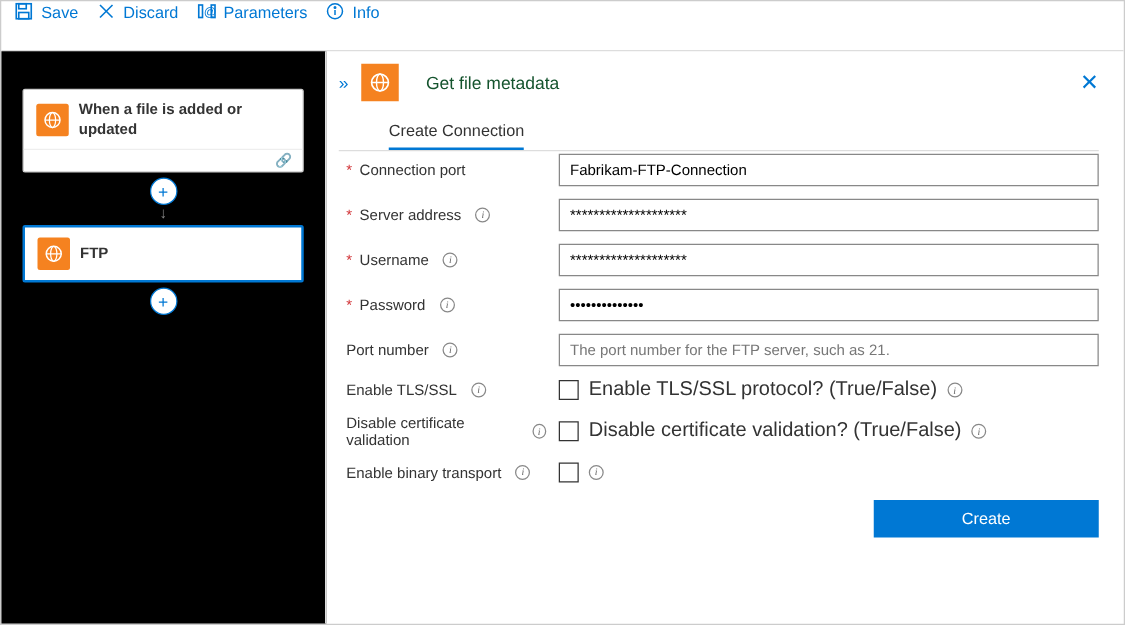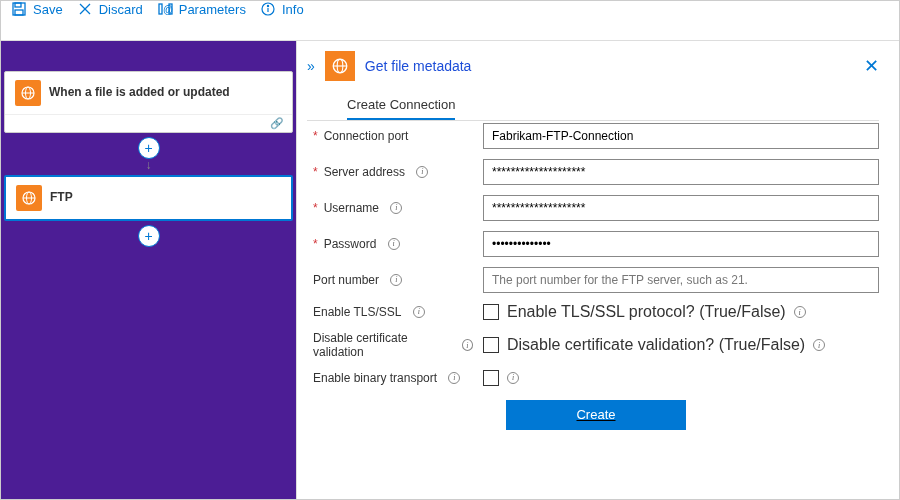--- a/index.html
+++ b/index.html
@@ -1,52 +1,52 @@
 <!DOCTYPE html>
 <html><head>
 <meta charset="utf-8">
 <style>
 * { box-sizing: border-box; margin: 0; padding: 0; font-family: "Segoe UI", Arial, sans-serif; }
 body { width: 900px; height: 500px; background: #fff; overflow: hidden; border: 1px solid #ccc; }
 .toolbar { height: 40px; border-bottom: 1px solid #ddd; display: flex; align-items: flex-start; padding: 0 10px; gap: 14px; }
 .tb-btn { display: flex; align-items: center; gap: 6px; color: #0078d4; font-size: 13px; cursor: pointer; }
 .tb-btn svg { width: 16px; height: 16px; }
 .main { display: flex; height: calc(100% - 40px); }
-.canvas { width: 296px; background: #4c1d95; border-right: 1px solid #ddd; padding: 30px 3px; position: relative; }
+.canvas { width: 260px; background: #000000; border-right: 1px solid #ddd; padding: 30px 17px; position: relative; }
 .node { background: #fff; border: 1px solid #ccc; border-radius: 2px; margin-bottom: 0; position: relative; }
 .node-header { display: flex; align-items: center; padding: 8px 10px; gap: 8px; }
 .node-icon { width: 26px; height: 26px; background: #F58220; border-radius: 2px; display: flex; align-items: center; justify-content: center; color: #fff; flex-shrink: 0; }
 .node-icon svg { width: 16px; height: 16px; }
 .node-title { font-size: 12px; font-weight: 600; line-height: 1.3; color: #333; }
 .node-footer { height: 18px; border-top: 1px solid #eee; display: flex; justify-content: flex-end; padding-right: 8px; align-items: center; }
 .link-icon { color: #888; font-size: 11px; }
 .connector { display: flex; flex-direction: column; align-items: center; margin: 4px 0; }
 .plus-circle { width: 22px; height: 22px; border: 1px solid #0078d4; border-radius: 50%; background: #fff; color: #0078d4; display: flex; align-items: center; justify-content: center; font-size: 14px; cursor: pointer; }
 .arrow-down { color: #888; font-size: 12px; line-height: 1; }
 .node-selected { border: 2px solid #0078d4; }
 .panel { flex: 1; padding: 10px 20px 10px 10px; position: relative; overflow: auto; }
 .panel-header { display: flex; align-items: center; gap: 10px; margin-bottom: 10px; }
 .collapse-arrow { color: #0078d4; font-size: 14px; cursor: pointer; }
 .panel-icon { width: 30px; height: 30px; background: #F58220; display: flex; align-items: center; justify-content: center; color: #fff; }
-.panel-title { font-size: 14px; color: #1d4ed8; }
+.panel-title { font-size: 14px; color: #14532d; margin-left: 12px; }
 .close-x { margin-left: auto; color: #0078d4; font-size: 18px; cursor: pointer; font-weight: 300; }
 .tabs { border-bottom: 1px solid #ddd; padding-left: 40px; margin-bottom: 2px; }
 .tab { display: inline-block; padding: 6px 0; font-size: 13px; color: #333; border-bottom: 2px solid #0078d4; }
 .form { padding-left: 6px; }
 .row { display: flex; align-items: center; margin-bottom: 10px; gap: 10px; }
 .label { width: 160px; font-size: 12px; color: #333; display: flex; align-items: center; gap: 4px; line-height: 1.2; }
 .req { color: #d13438; margin-right: 2px; }
 .info-i { width: 12px; height: 12px; border: 1px solid #888; border-radius: 50%; display: inline-flex; align-items: center; justify-content: center; font-size: 8px; color: #666; font-style: italic; font-family: serif; }
 .field { flex: 1; }
 .field input[type=text], .field input[type=password] { width: 100%; height: 26px; border: 1px solid #888; padding: 0 8px; font-size: 12px; }
 .field input::placeholder { color: #777; }
 .chk-row { display: flex; align-items: center; gap: 8px; }
 .chk { width: 16px; height: 16px; border: 1px solid #333; background: #fff; cursor: pointer; }
 .chk-label { font-size: 16px; color: #333; }
-.create-row { display: flex; justify-content: center; margin-top: 14px; text-decoration: underline; }
+.create-row { display: flex; justify-content: flex-end; margin-top: 14px; }
 .create-btn { background: #0078d4; color: #fff; border: none; width: 180px; height: 30px; font-size: 13px; cursor: pointer; }
 </style>
 </head>
 <body>
 
 <div class="toolbar">
   <div class="tb-btn">
     <svg viewBox="0 0 16 16" fill="none" stroke="#0078d4" stroke-width="1.3">
         <rect x="2" y="2" width="12" height="12"></rect>
         <rect x="4" y="2" width="6" height="4"></rect>

